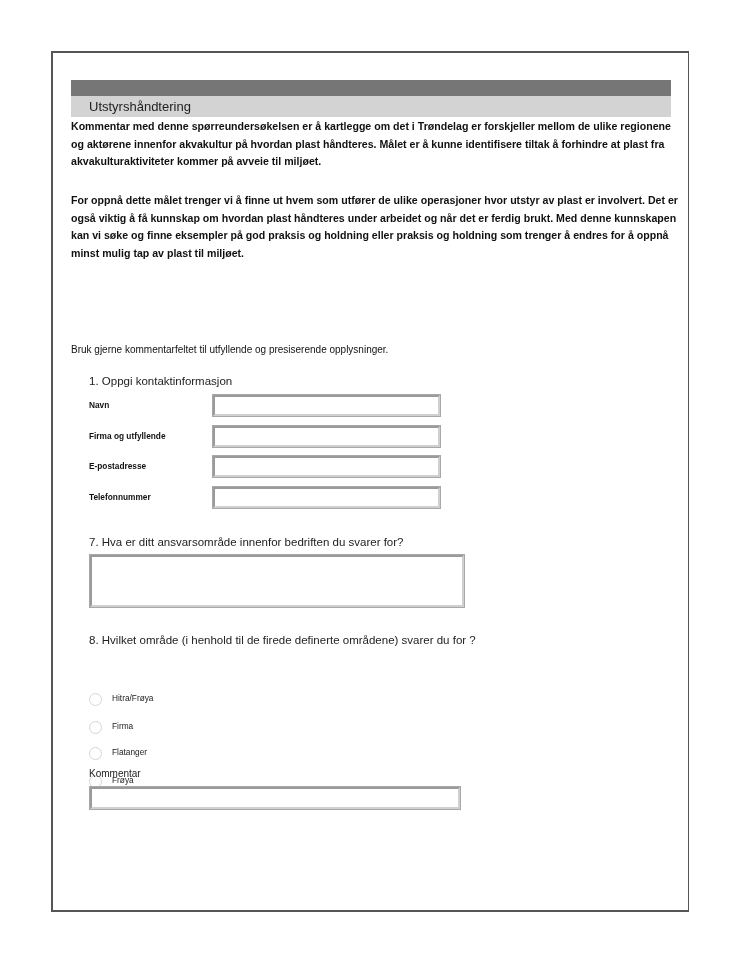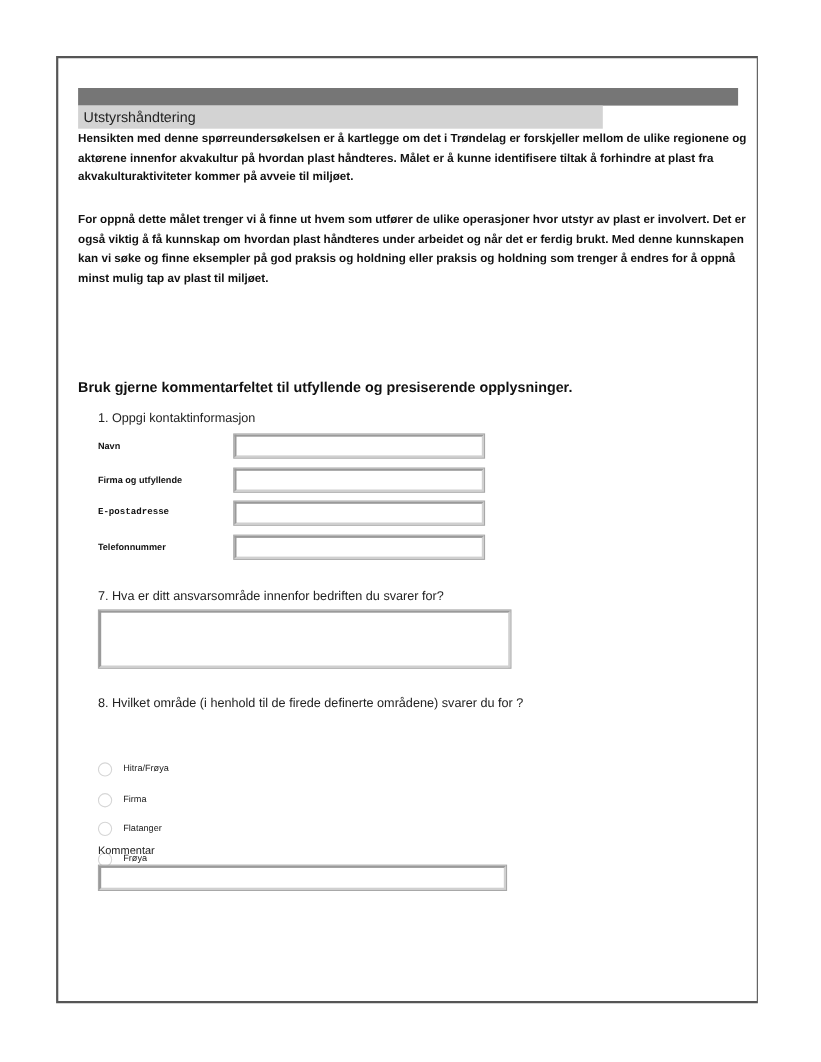--- a/index.html
+++ b/index.html
@@ -11,34 +11,34 @@
     position: absolute; left: 51px; top: 51px; width: 638px; height: 861px;
     border-top: 2px solid #555; border-left: 2px solid #555;
     border-bottom: 2px solid #555; border-right: 1px solid #555;
     box-sizing: border-box;
   }
   .dark-bar {
     position: absolute; left: 71px; top: 80px; width: 600px; height: 16px;
     background: #767676;
   }
   .section-header {
-    position: absolute; left: 71px; top: 96px; width: 477px; height: 21px;
-    background: #d3d3d3; box-sizing: border-box; padding-left: 5px;
+    position: absolute; left: 71px; top: 96px; width: 600px; height: 21px;
+    background: #d3d3d3; box-sizing: border-box; padding-left: 18px;
     font-size: 13px; line-height: 21px; color: #222;
   }
   .intro {
     position: absolute; left: 71px; width: 610px;
     font-size: 10.6px; font-weight: bold; line-height: 17.5px; color: #111;
   }
   .intro p { margin: 0; }
   .intro1 { top: 118px; }
   .intro2 { top: 192px; }
   .hint {
     position: absolute; left: 71px; top: 344px;
-    font-size: 13px; font-weight: bold; color: #111;
+    font-size: 10px; font-weight: normal; color: #111;
   }
   .q-title {
     position: absolute; left: 89px; font-size: 11.5px; color: #222;
   }
   .q1-title { top: 375px; }
   .q2-title { top: 536px; }
   .q3-title { top: 634px; }
   .field-label {
     position: absolute; left: 89px; font-size: 8.3px; font-weight: bold; color: #111;
   }
@@ -71,37 +71,37 @@
 </style>
 </head>
 <body>
 
 <div class="page-frame"></div>
 
 <div class="dark-bar"></div>
 <div class="section-header">Utstyrshåndtering</div>
 
 <div class="intro intro1">
-  <p>Hensikten med denne spørreundersøkelsen er å kartlegge om det i Trøndelag er forskjeller mellom de ulike regionene og aktørene innenfor akvakultur på hvordan plast håndteres. Målet er å kunne identifisere tiltak å forhindre at plast fra akvakulturaktiviteter kommer på avveie til miljøet.</p>
+  <p>Kommentar med denne spørreundersøkelsen er å kartlegge om det i Trøndelag er forskjeller mellom de ulike regionene og aktørene innenfor akvakultur på hvordan plast håndteres. Målet er å kunne identifisere tiltak å forhindre at plast fra akvakulturaktiviteter kommer på avveie til miljøet.</p>
 </div>
 <div class="intro intro2">
   <p>For oppnå dette målet trenger vi å finne ut hvem som utfører de ulike operasjoner hvor utstyr av plast  er involvert. Det er også viktig å få kunnskap om hvordan plast håndteres under arbeidet og når det er ferdig brukt. Med denne kunnskapen kan vi søke og finne eksempler på god praksis og holdning eller praksis og holdning som  trenger å endres for å oppnå minst mulig tap av plast til miljøet.</p>
 </div>
 
 <div class="hint">Bruk gjerne kommentarfeltet til utfyllende og presiserende opplysninger.</div>
 
 <div class="q-title q1-title">1. Oppgi kontaktinformasjon</div>
 
 <div class="field-label" style="top:400px;">Navn</div>
 <input class="text-input contact-input" style="top: 395px;" type="text" value="">
 
 <div class="field-label" style="top:431px;">Firma og utfyllende</div>
 <input class="text-input contact-input" style="top: 426px;" type="text" value="">
 
-<div class="field-label" style="top:461px;font-family:Liberation Mono, monospace;">E-postadresse</div>
+<div class="field-label" style="top:461px;">E-postadresse</div>
 <input class="text-input contact-input" style="top: 456px;" type="text" value="">
 
 <div class="field-label" style="top:492px;">Telefonnummer</div>
 <input class="text-input contact-input" style="top: 487px;" type="text" value="">
 
 <div class="q-title q2-title">7. Hva er ditt ansvarsområde innenfor bedriften du  svarer for?</div>
 <textarea class="textarea-box" style=""></textarea>
 
 <div class="q-title q3-title">8. Hvilket område (i henhold til de firede definerte områdene) svarer du for ?</div>
 

